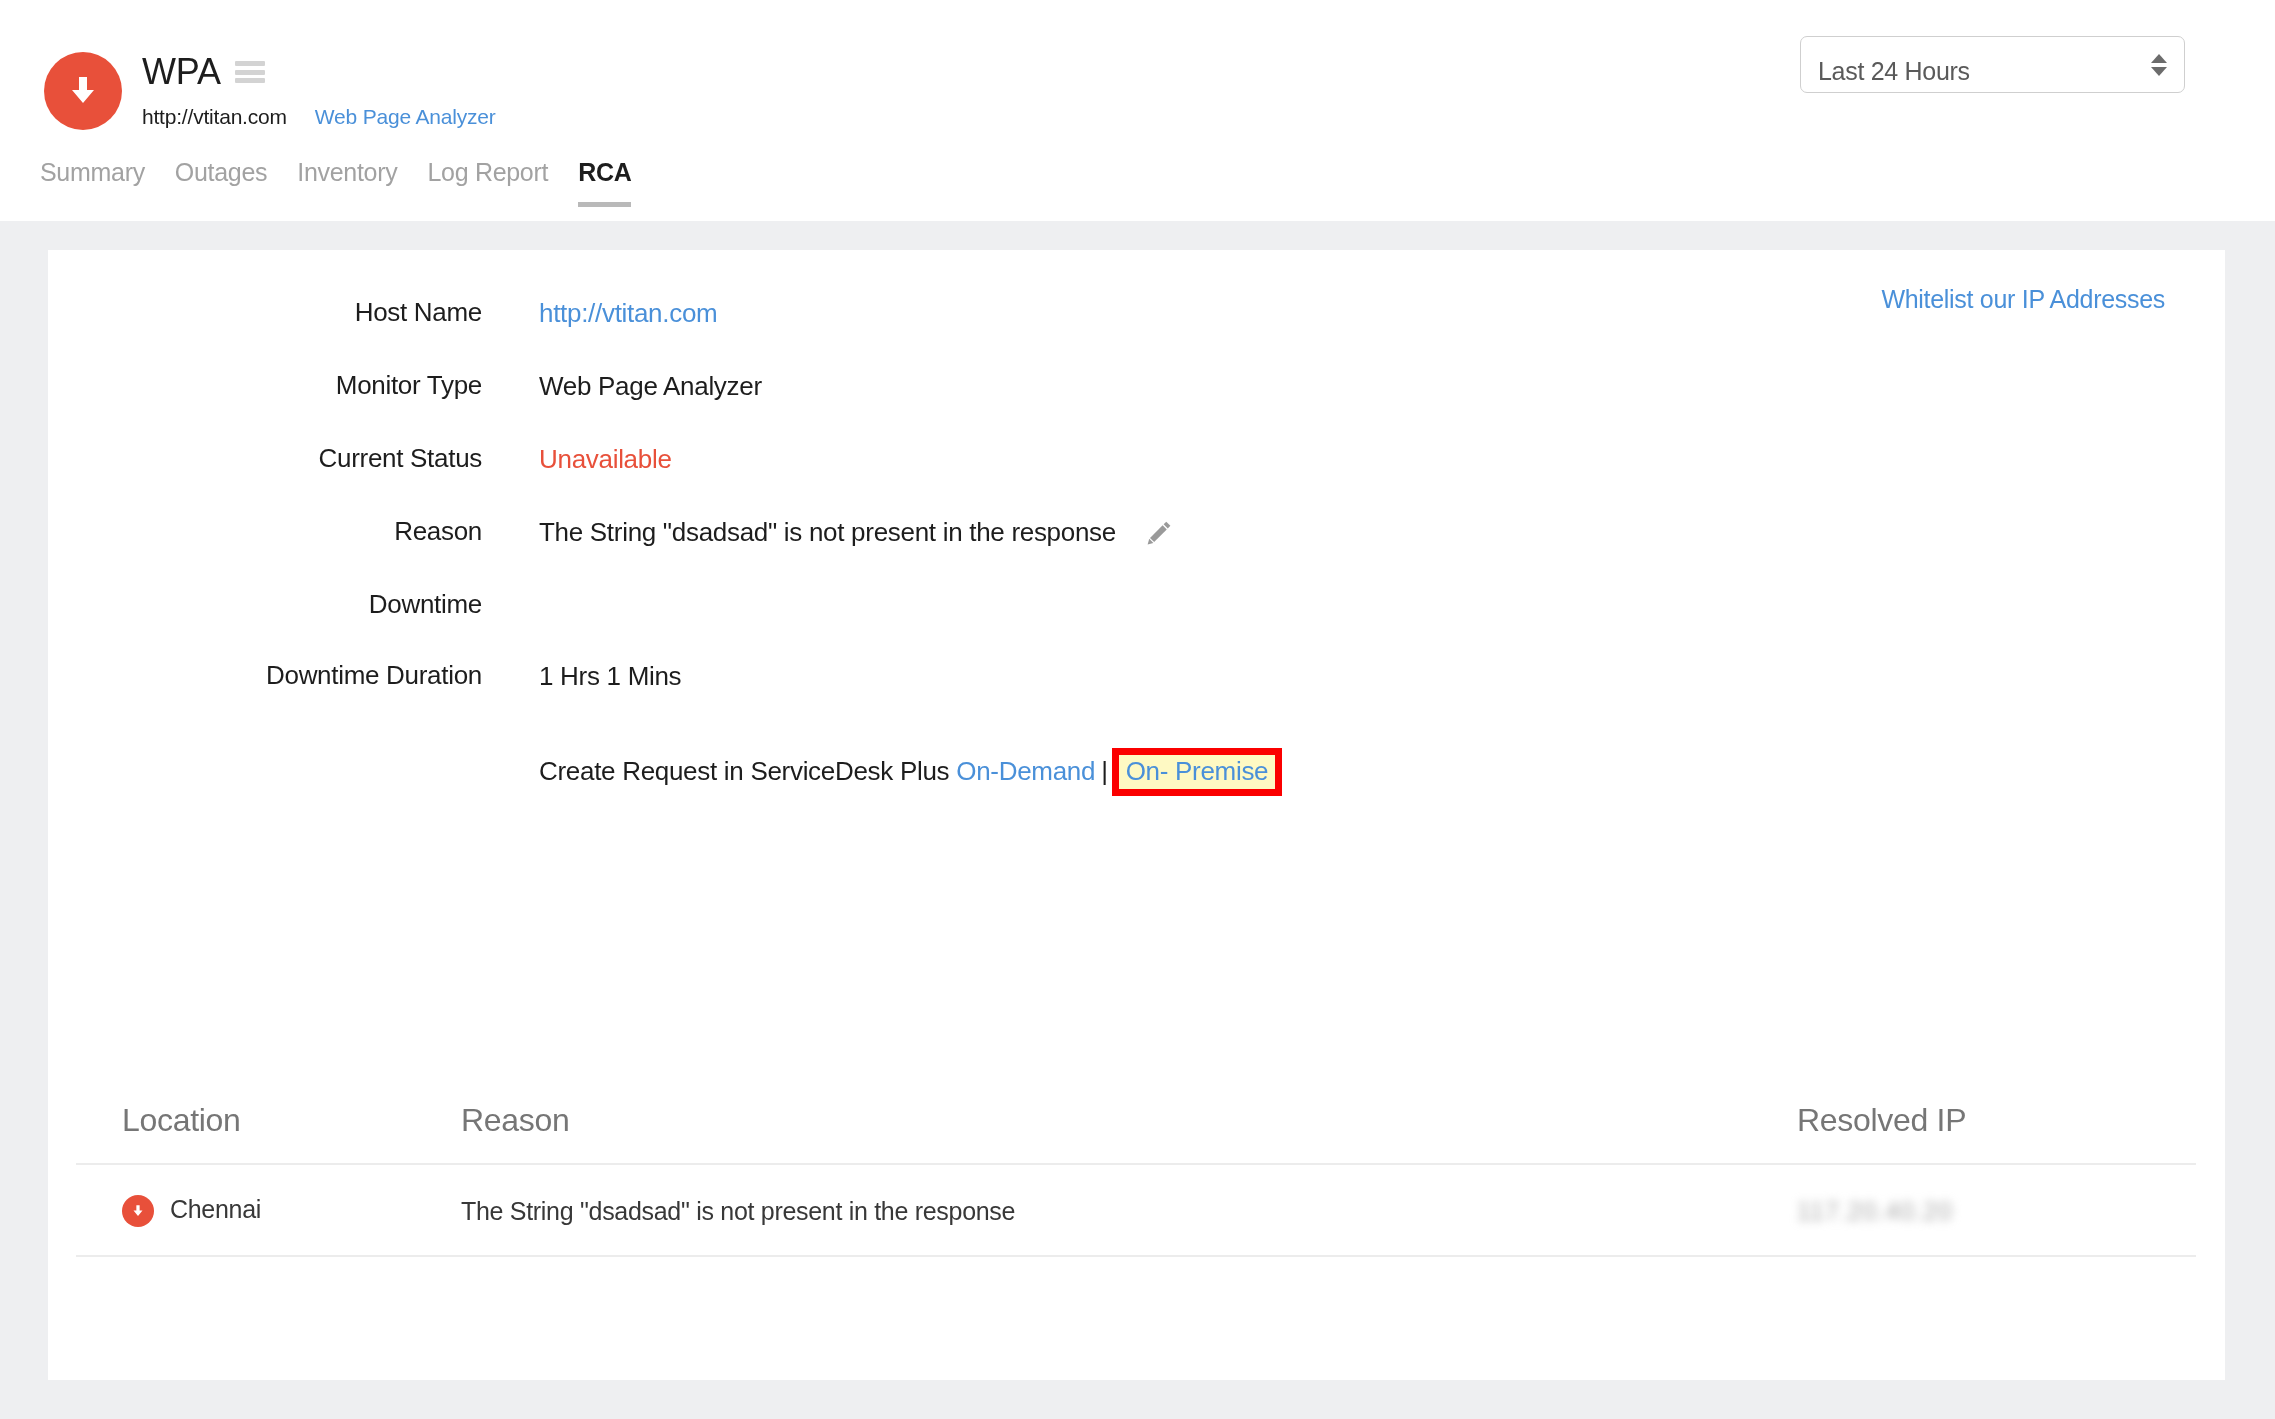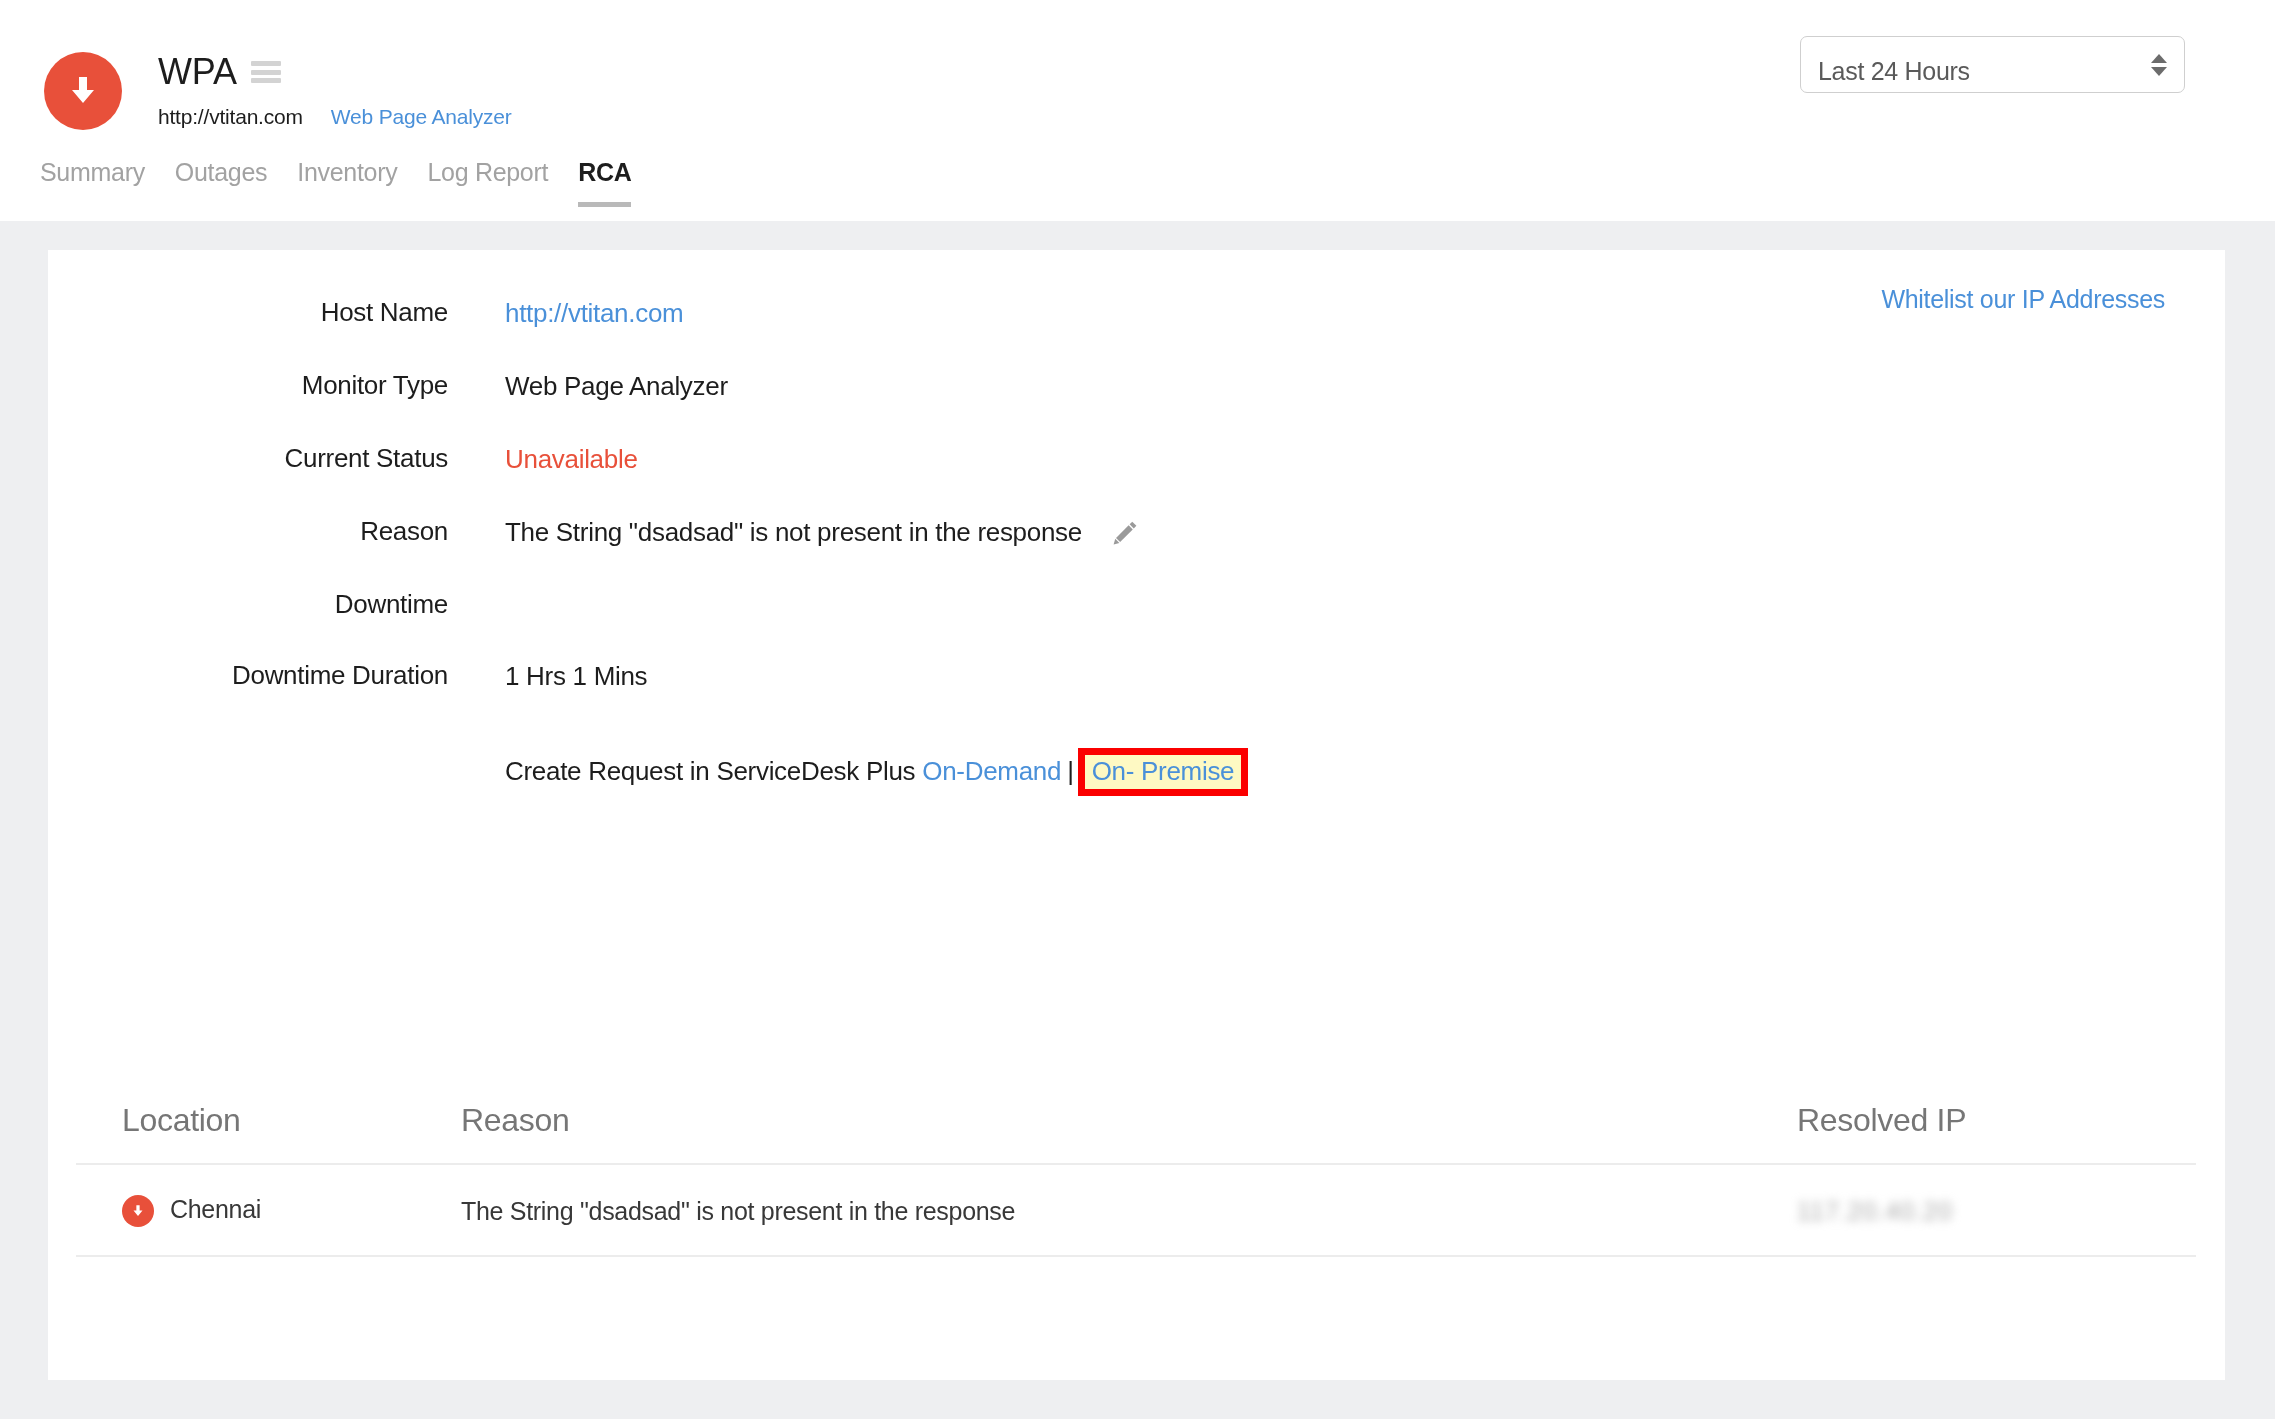--- a/index.html
+++ b/index.html
@@ -39,21 +39,21 @@
     background: #e8503a;
     display: flex;
     align-items: center;
     justify-content: center;
     flex: 0 0 auto;
     margin-top: 4px;
   }
   .status-logo svg { display: block; }
 
   .brand-text {
-    margin-left: 36px;
+    margin-left: 20px;
     padding-top: 0px;
   }
 
   .brand-title-row {
     display: flex;
     align-items: center;
     height: 48px;
   }
 
   .brand-title {
@@ -196,20 +196,21 @@
     cursor: pointer;
     letter-spacing: -0.3px;
   }
 
   
   .detail-list {
     position: absolute;
     left: 0;
     top: 46px;
     width: 1700px;
+    padding-left: 34px;
   }
   .detail-row {
     display: flex;
     align-items: flex-start;
     margin-bottom: 38px;
   }
   .detail-label {
     width: 400px;
     text-align: right;
     font-size: 26px;

